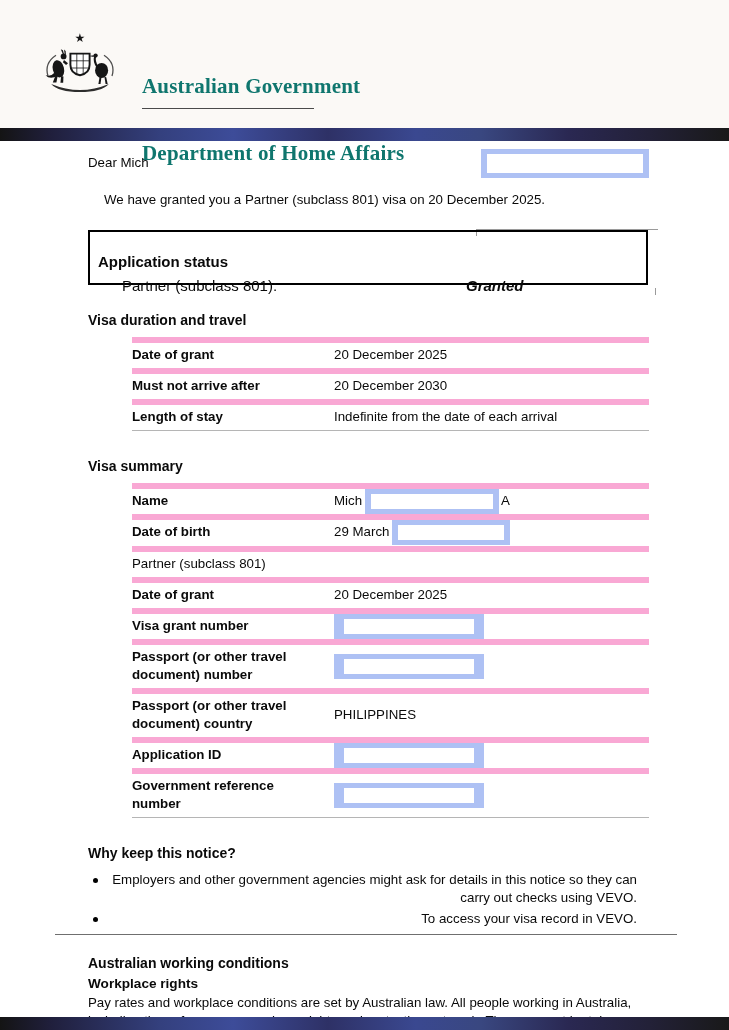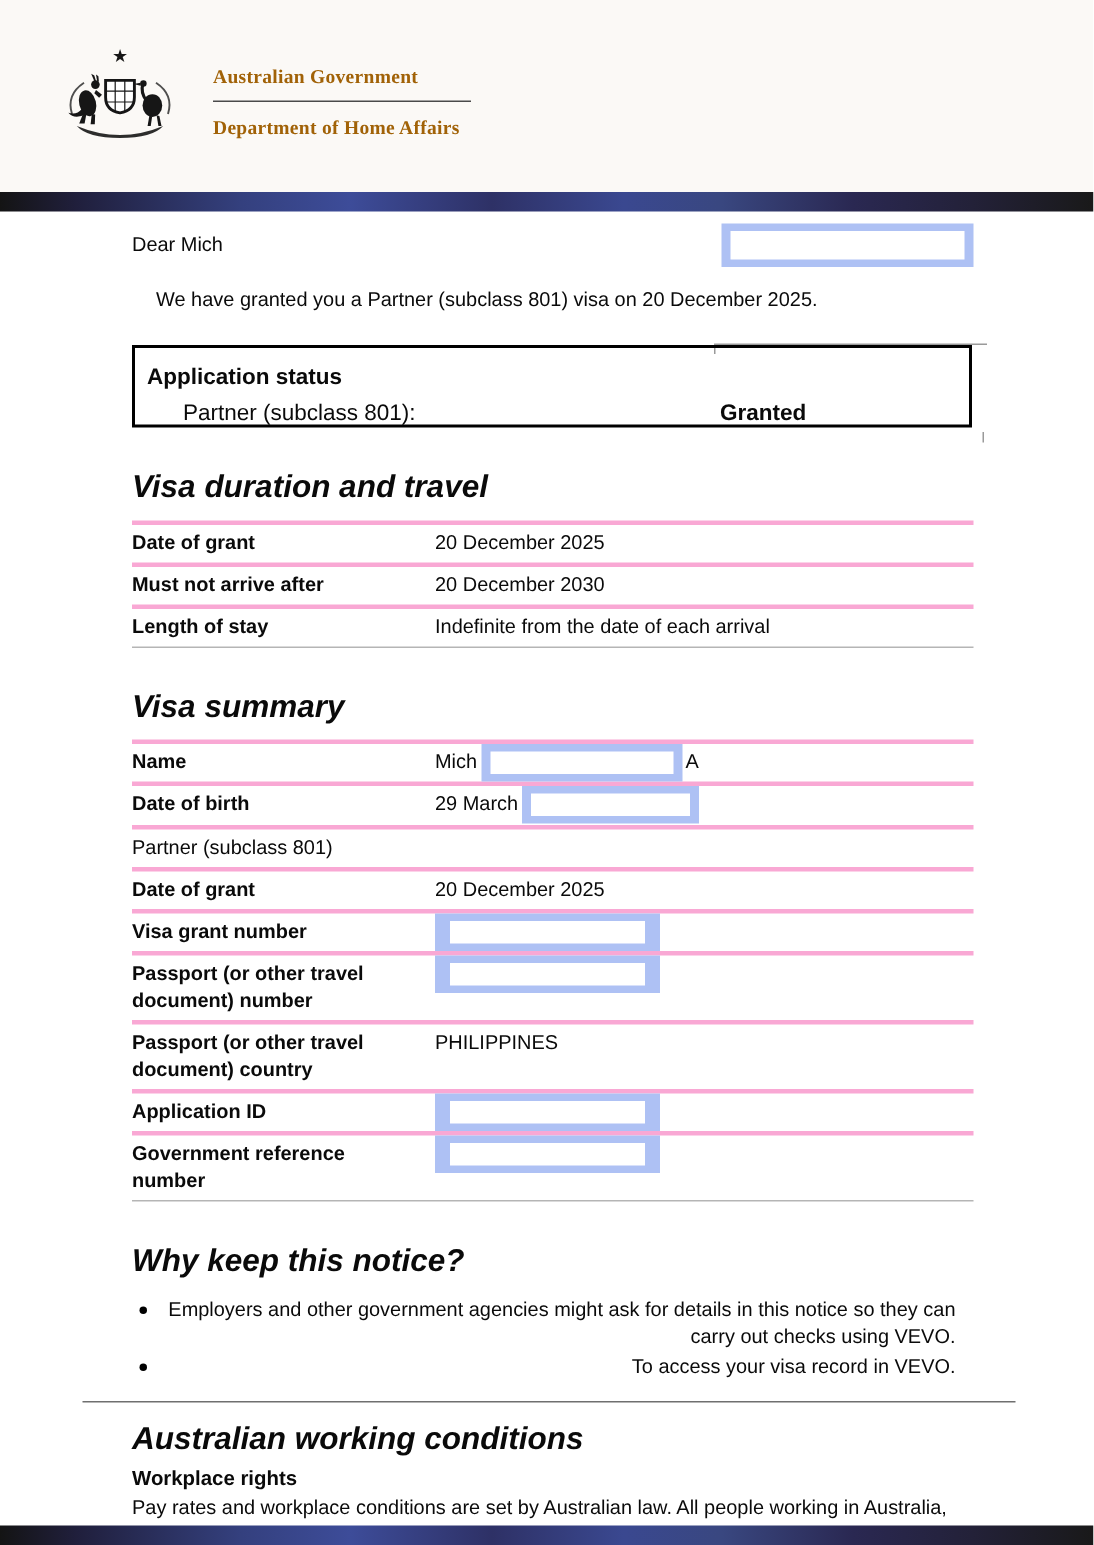--- a/index.html
+++ b/index.html
@@ -11,21 +11,21 @@
   }
   
   .header{
     box-sizing:border-box;height:128px;background:#fbf9f6;
     padding:30px 0 0 40px;display:flex;align-items:flex-start;
   }
   .crest{width:80px;height:76px;flex:none;}
   .header-text{margin-left:22px;padding-top:12px;}
   .gov-title,.dept-title{
     font-family:"Liberation Serif","DejaVu Serif",serif;
-    font-weight:bold;font-size:13px;color:#a16207;letter-spacing:.2px;
+    font-weight:bold;font-size:21px;color:#0f766e;letter-spacing:.2px;margin-top:30px;
   }
   .header-divider{width:172px;border-top:1.4px solid #4a4a4a;margin:7px 0 8px 0;}
   .deco-bar{
     position:absolute;left:0;width:729px;height:13px;
     background:linear-gradient(90deg,#141414 0%,#201f3c 7%,#34407e 22%,#3d4c99 32%,#2e3166 45%,#3a4890 57%,#394780 66%,#2a2852 78%,#232138 89%,#191919 100%);
   }
   .deco-bar.top{top:128px;}
   .deco-bar.bottom{bottom:0px;}
   
   .content{padding:0 80px 0 88px;}
@@ -37,34 +37,34 @@
     position:relative;margin:-6px 0;vertical-align:middle;
   }
   .redact-inner{display:block;background:#ffffff;height:17px;}
   .r-greeting{margin-left:5px;}         .r-greeting .redact-inner{width:156px;height:19px;}
   .r-name{margin-left:3px;margin-right:2px;} .r-name .redact-inner{width:122px;height:15px;}
   .r-dob{margin-left:3px;}              .r-dob .redact-inner{width:106px;height:15px;}
   .r-num{padding:5px 10px;}             .r-num .redact-inner{width:130px;height:15px;}
   
   .status-box{
     box-sizing:border-box;margin-top:21px;width:560px;height:55px;
-    border:2px solid #000;padding:8px 8px;position:relative;font-size:15px;
+    border:2px solid #000;padding:18px 8px;position:relative;font-size:15px;
   }
   .status-title{font-weight:bold;line-height:24px;}
   .status-row{line-height:23px;margin-left:24px;}
-  .status-value{position:absolute;left:390px;font-weight:bold;}
+  .status-value{position:absolute;left:376px;font-weight:bold;font-style:italic;}
   .artifact-line{position:absolute;top:229px;left:476px;width:182px;border-top:1px solid #9a9a9a;}
   .artifact-line::before{content:"";position:absolute;left:0;top:0;height:6px;border-left:1px solid #9a9a9a;}
   .artifact-tick{position:absolute;top:288px;left:655px;height:7px;border-left:1px solid #9a9a9a;}
   
-  .section-title{font-size:21px;font-weight:bold;margin:26px 0 7px 0;font-style:italic;}
+  .section-title{font-size:14px;font-weight:bold;margin:26px 0 7px 0;}
   .sub-title{font-size:13.6px;font-weight:bold;margin:2px 0 0 0;}
   
   .tbl{width:561px;}
-  .trow{display:flex;align-items:flex-start;border-top:3px solid #f9a8d4;padding:3px 0 4px 0;min-height:15px;}
+  .trow{display:flex;align-items:center;border-top:6px solid #f9a8d4;padding:3px 0 4px 0;min-height:15px;margin-left:44px;}
   .tbl .trow:last-child{border-bottom:1px solid #b5b5b5;}
   .tlabel{flex:none;width:202px;font-weight:bold;padding-right:10px;box-sizing:border-box;}
   .tval{flex:1;overflow-wrap:anywhere;}
   .doc-link{color:#0a0a0a;text-decoration:underline;}
   
   .bullets{margin-top:8px;}
   .bullet-row{display:flex;margin:0 0 2px 0;text-align:right;}
   .bullet-dot{flex:none;width:5px;height:5px;border-radius:50%;background:#000;margin:7px 12px 0 5px;}
   .bullet-text{width:527px;}
   .wc-body{margin:1px 0 0 0;width:561px;}

